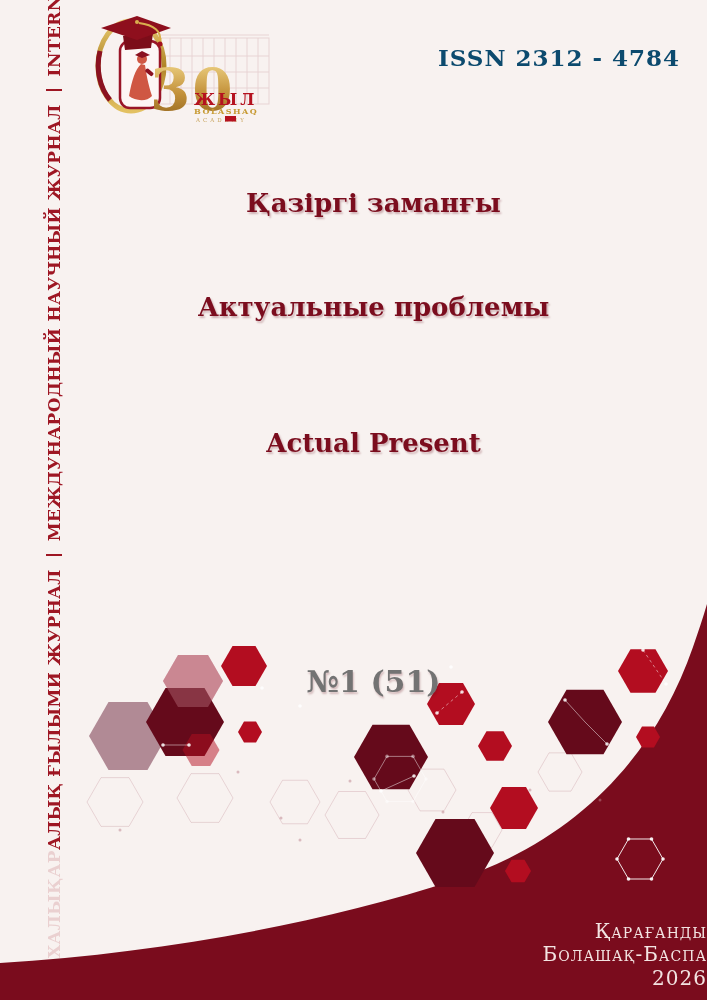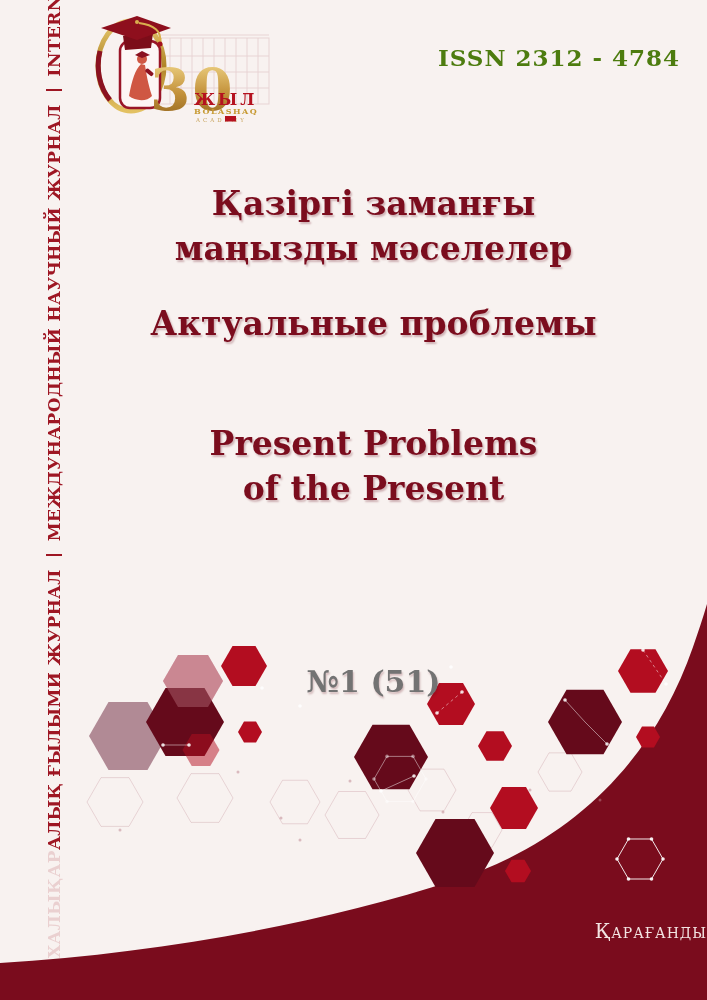--- a/index.html
+++ b/index.html
@@ -11,47 +11,47 @@
   }
   #decor { position:absolute; left:0; top:0; z-index:1; }
 
   
   #logo { position:absolute; left:95px; top:8px; width:215px; height:118px; z-index:3; }
 
   
   .issn {
     position:absolute; top:44px; right:27px; z-index:3;
     font-size:23px; font-weight:bold; letter-spacing:1px;
-    color:#4d7c0f;
+    color:#0c4a6e;
   }
 
   
   .side-title {
     position:absolute; left:44px; top:958px; z-index:2;
     transform:rotate(-90deg); transform-origin:0 0;
     white-space:nowrap;
     font-size:17px; font-weight:bold; letter-spacing:0.4px;
     color:#9e1623;
   }
   .side-title .faded { opacity:0.15; }
   .side-title .sep {
     display:inline-block; width:2px; height:16px;
     background:#9e1623; margin:0 13px; vertical-align:-2px;
   }
 
   
   .title-block {
     position:absolute; left:40px; right:0; z-index:3;
     text-align:center;
-    font-size:33px; font-weight:bold; line-height:45px;
+    font-size:26px; font-weight:bold; line-height:45px;
     color:#7b0d1e;
     text-shadow:1.5px 2px 2px rgba(100,10,25,0.28);
   }
   .title-kk { top:181px; }
-  .title-ru { top:301px; }
+  .title-ru { top:285px; }
   .title-en { top:421px; }
 
   .issue-number {
     position:absolute; left:40px; right:0; top:664px; z-index:3;
     text-align:center;
     font-size:30px; font-weight:bold;
     color:#737373;
     text-shadow:1px 1.5px 2px rgba(100,10,25,0.25);
   }
 
@@ -204,27 +204,27 @@
 </svg>
 
 <div class="issn">ISSN 2312 - 4784</div>
 
 <div class="side-title">
   <span class="faded">ХАЛЫҚАР</span><span>АЛЫҚ ҒЫЛЫМИ ЖУРНАЛ</span><span class="sep"></span><span>МЕЖДУНАРОДНЫЙ НАУЧНЫЙ ЖУРНАЛ</span><span class="sep"></span><span>INTERNATIONAL SCIENTIFIC JOURNAL</span>
 </div>
 
 <div class="title-block title-kk">
   <div>Қазіргі заманғы</div>
-  <div>маңызды мәселелер</div>
 </div>
 <div class="title-block title-ru">
   <div>Актуальные проблемы</div>
 </div>
 <div class="title-block title-en">
-  <div>Present Problems</div>
-  <div>of the Present</div>
+  <div>Actual Present</div>
 </div>
 
 <div class="issue-number">№1 (51)</div>
 
 <div class="footer">
   <div class="city">Қарағанды</div>
+  <div class="publisher">Болашақ-Баспа</div>
+  <div class="year">2026</div>
 </div>
 
 </body></html>

